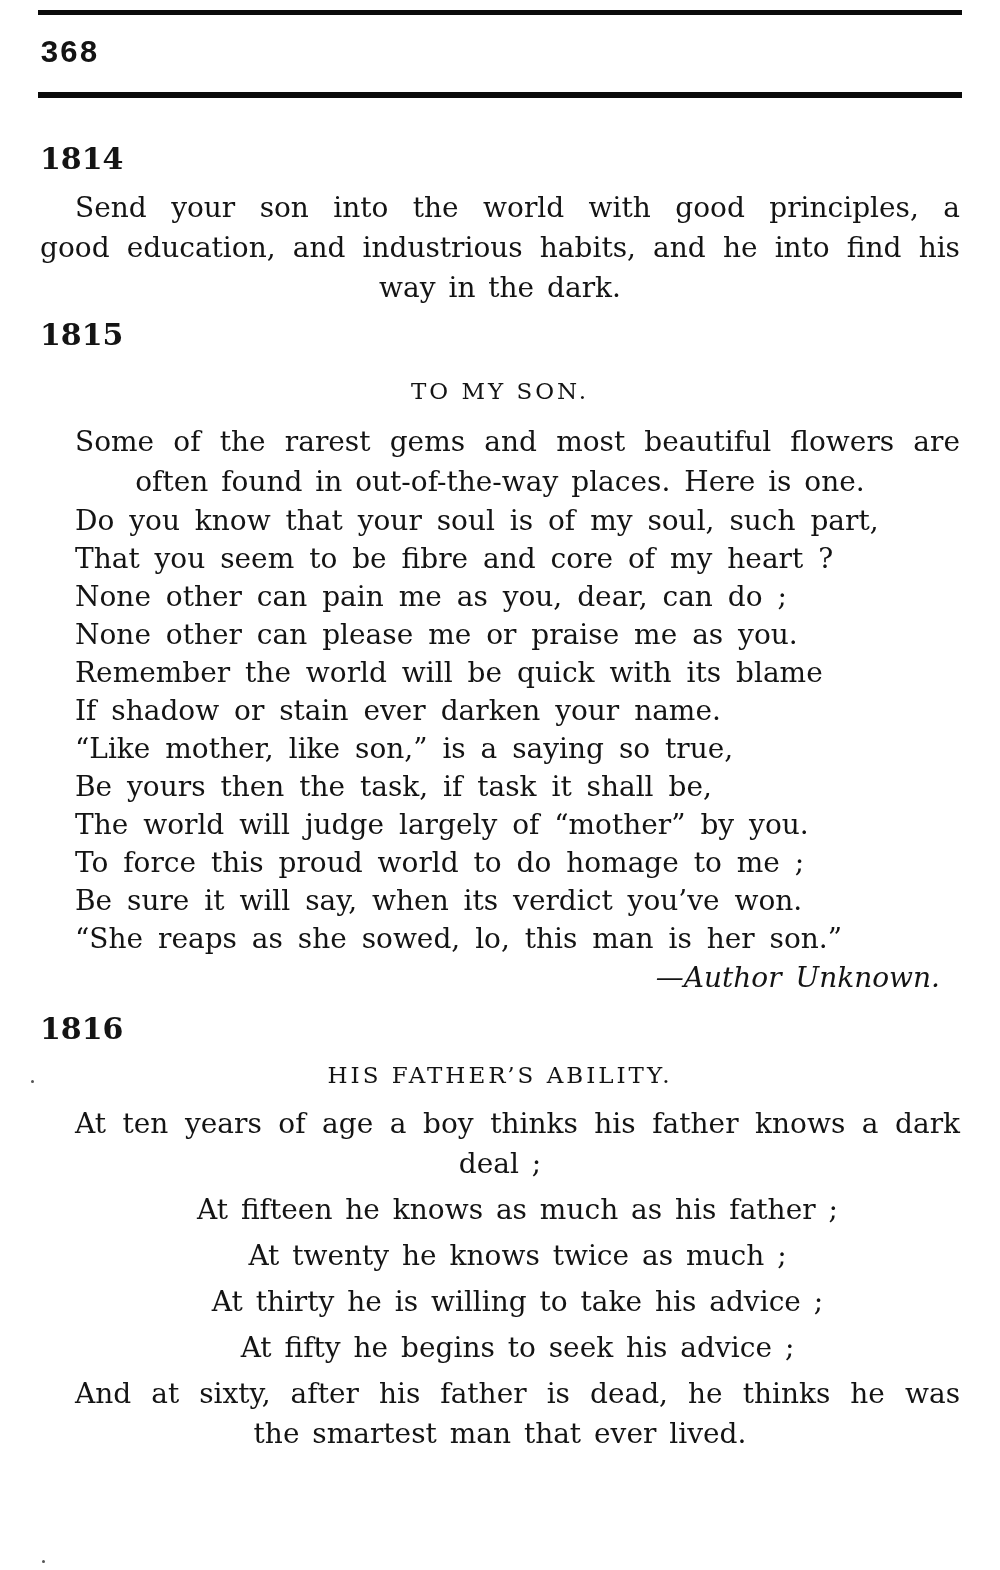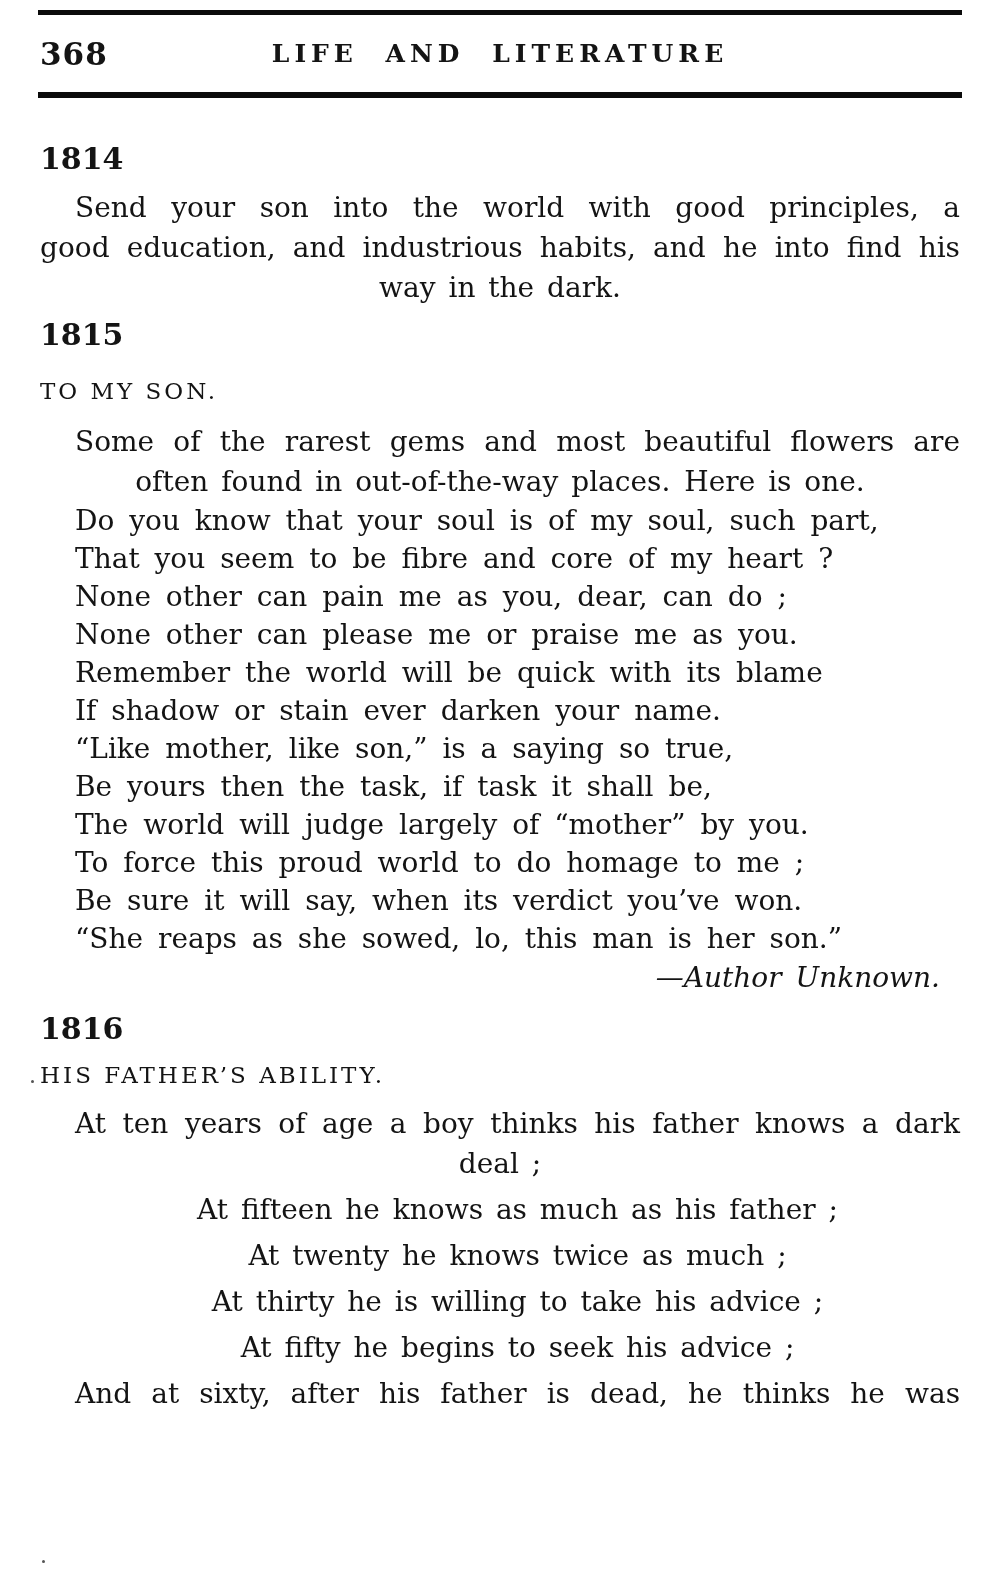--- a/index.html
+++ b/index.html
@@ -15,37 +15,37 @@
   .rule { background:#0b0b0b; margin-left:38px; margin-right:38px; }
   .rule-top { margin-top:10px; height:5px; }
   .rule-header { height:6px; }
   .header {
     position:relative;
     height:77px;
     margin:0 38px;
     display:flex; align-items:center;
   }
   .page-number {
-    font-size:31px; font-weight:700; letter-spacing:1px; padding-left:2px;
+    font-size:31px; font-weight:700; letter-spacing:1px; padding-left:2px;font-family:Liberation Mono, monospace;
   }
   .running-title {
     position:absolute; left:50%; transform:translateX(-50%);
     font-size:25px; font-weight:700;
     letter-spacing:5px; word-spacing:14px; white-space:nowrap;
   }
   .content { padding:0 40px; font-size:28px; line-height:40px; }
   .entry-num {
     font-size:30px; font-weight:700; text-align:left;
     line-height:34px; margin:0;
   }
   .num-1814 { margin:44px 0 12px; }
   .num-1815 { margin:10px 0 14px; }
   .num-1816 { margin:14px 0 12px; }
   .entry-title {
-    font-size:23px; font-weight:400; 
+    font-size:23px; font-weight:400; text-align:center;
     letter-spacing:3px; line-height:26px; margin:0;
   }
   .title-1815 { margin-top:26px; }
   .title-1816 { margin-top:16px; margin-bottom:16px; }
   .para { margin:0; }
   .para-intro { margin-top:18px; }
   .stanzas { margin:0; }
   .stanza { margin:6px 0 0; }
   .stanza:first-child { margin-top:0; }
   .line { display:block; }
@@ -71,21 +71,20 @@
 </style>
 </head>
 <body>
 
 <div class="page">
 
   <div class="rule rule-top"></div>
 
   <div class="header">
     <span class="page-number">368</span>
-    <span class="running-title">LIFE AND LITERATURE</span>
   </div>
 
   <div class="rule rule-header"></div>
 
   <div class="content">
 
     <h2 class="entry-num num-1814">1814</h2>
 
     <p class="para">
       <span class="line fill indent">Send your son into the world with good principles, a</span>
@@ -135,20 +134,21 @@
         <span class="line open indent">At twenty he knows twice as much ;</span>
       </p>
       <p class="stanza">
         <span class="line open indent">At thirty he is willing to take his advice ;</span>
       </p>
       <p class="stanza">
         <span class="line open indent">At fifty he begins to seek his advice ;</span>
       </p>
       <p class="stanza">
         <span class="line fill indent">And at sixty, after his father is dead, he thinks he was</span>
+        <span class="line open">the smartest man that ever lived.</span>
       </p>
     </div>
 
   </div>
 
   <div class="speck speck-1"></div>
   <div class="speck speck-2"></div>
 
 </div>
 

